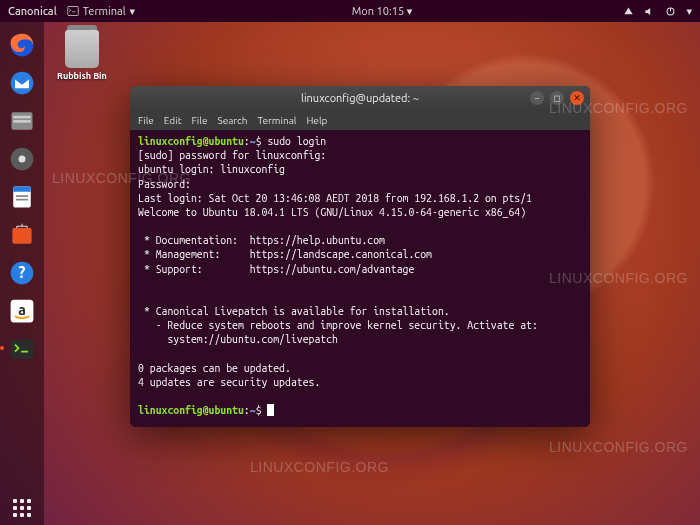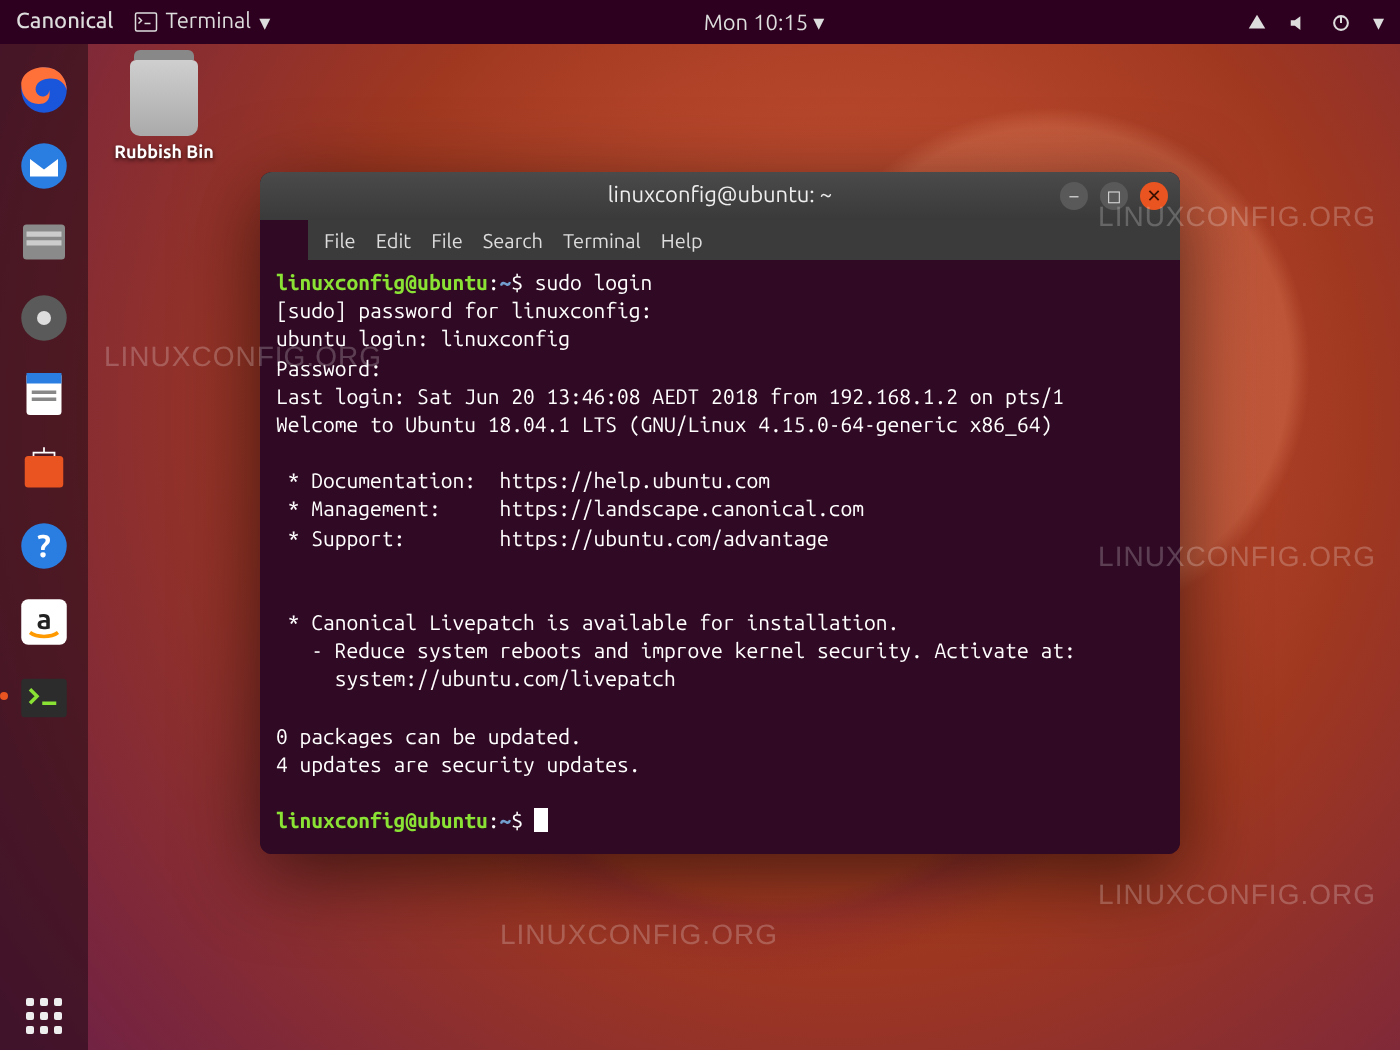--- a/index.html
+++ b/index.html
@@ -81,21 +81,21 @@
     display: flex; align-items: center; color: #eee;
     font-size: 11px; position: relative;
   }
   .titlebar .title { position: absolute; left: 50%; transform: translateX(-50%); }
   .wbtns { position: absolute; right: 6px; display: flex; gap: 6px; }
   .wbtn { width: 14px; height: 14px; border-radius: 50%; background: #595959;
     display: flex; align-items: center; justify-content: center; font-size: 9px; color: #ddd; }
   .wbtn.close { background: #e95420; color: #3a1000; }
   .menubar {
     height: 20px; background: #3b3b3b; display: flex; align-items: center;
-    gap: 10px; padding: 0 8px; font-size: 10px; color: #ddd; margin-left: 24px;
+    gap: 10px; padding: 0 8px; font-size: 10px; color: #ddd;
   }
   .termbody {
     background: #300a24; padding: 4px 8px 10px;
     font-family: "Ubuntu Mono","DejaVu Sans Mono",monospace;
     font-size: 10.5px; line-height: 1.35; color: #fff; white-space: pre;
     min-height: 290px;
   }
   .g { color: #8ae234; font-weight: bold; margin-top: 12px; }
   .b { color: #729fcf; font-weight: bold; }
   .cursor {
@@ -215,40 +215,40 @@
   </div>
 </div>
 
 <div class="deskicon">
   <div class="trash"></div>
   <span>Rubbish Bin</span>
 </div>
 
 <div class="termwin">
   <div class="titlebar">
-    <span class="title">linuxconfig@ubuntu: ~</span>
+    <span class="title">linuxconfig@updated: ~</span>
     <div class="wbtns">
       <div class="wbtn">–</div>
       <div class="wbtn">◻</div>
       <div class="wbtn close">✕</div>
     </div>
   </div>
   <div class="menubar">
     <span>File</span>
     <span>Edit</span>
     <span>File</span>
     <span>Search</span>
     <span>Terminal</span>
     <span>Help</span>
   </div>
   <div class="termbody"><span class="g"><span>linuxconfig@ubuntu</span></span>:<span class="b"><span>~</span></span>$ <span>sudo login</span>
 <span>[sudo] password for linuxconfig:</span>
 <span>ubuntu login: linuxconfig</span>
 <span>Password:</span>
-<span>Last login: Sat Jun 20 13:46:08 AEDT 2018 from 192.168.1.2 on pts/1</span>
+<span>Last login: Sat Oct 20 13:46:08 AEDT 2018 from 192.168.1.2 on pts/1</span>
 <span>Welcome to Ubuntu 18.04.1 LTS (GNU/Linux 4.15.0-64-generic x86_64)</span>
 
 <span> * Documentation:  https://help.ubuntu.com</span>
 <span> * Management:     https://landscape.canonical.com</span>
 <span> * Support:        https://ubuntu.com/advantage</span>
 
 
 <span> * Canonical Livepatch is available for installation.</span>
 <span>   - Reduce system reboots and improve kernel security. Activate at:</span>
 <span>     system://ubuntu.com/livepatch</span>

